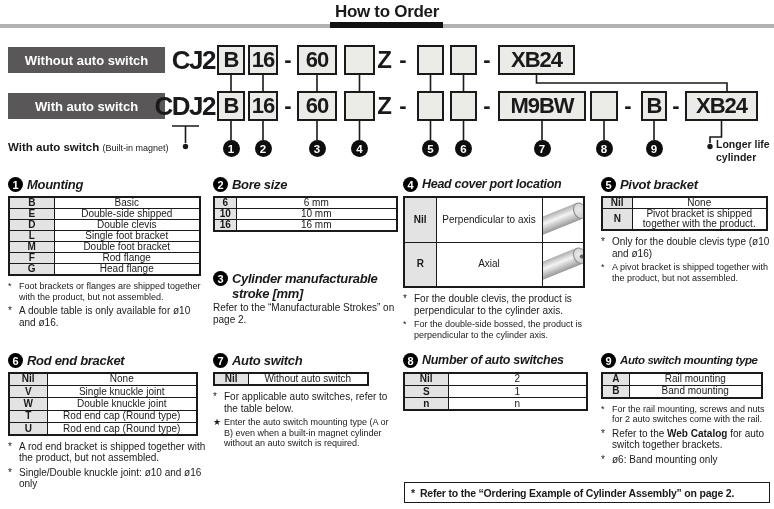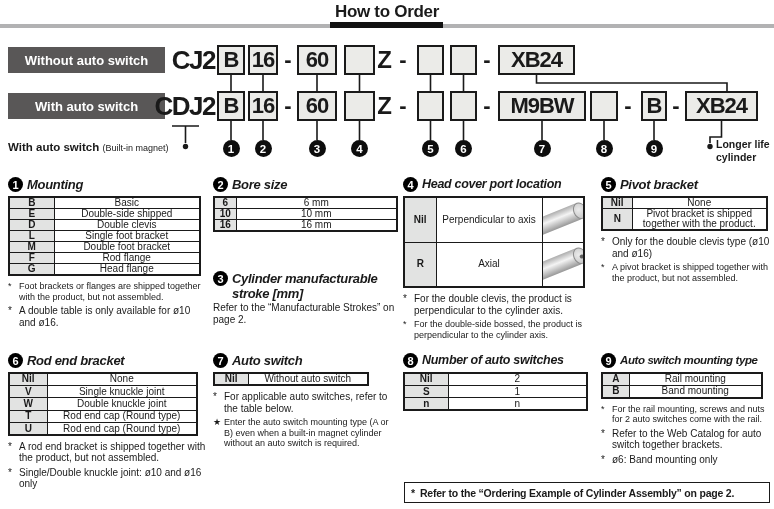--- a/index.html
+++ b/index.html
@@ -57,21 +57,21 @@
   tr.r21 { height:21px; }
   tr.r45 { height:45px; }
   td.two-line { font-size:9.5px; line-height:10px; }
   td.port-desc { font-size:11px; line-height:12px; }
 
   .notes { margin-top:5px; display:flex; flex-direction:column; gap:3px; }
   .note { position:relative; padding-left:11px; font-size:10px; line-height:11.5px;
     text-align:left; }
   .note.sm { font-size:9px; line-height:10.5px; }
   .note .mk { position:absolute; left:0; top:0; }
-  .note b { font-weight:normal;text-align:right; }
+  .note b { font-weight:bold;text-align:right; }
 
   
   .photo-cell { position:relative; background:#fff; }
   .cyl { position:absolute; width:58px; height:17px; left:-14px; top:13px;
     transform:rotate(-22deg);
     background:linear-gradient(#adadad,#f4f4f4 42%,#989898);
     border-radius:3px 9px 9px 3px; }
   .cyl-face { position:absolute; right:-1px; top:0; width:13px; height:17px;
     border-radius:50%; border:1px solid #8d8d8d;
     background:radial-gradient(circle at 42% 42%, #ececec, #c0c0c0); box-sizing:border-box; }

